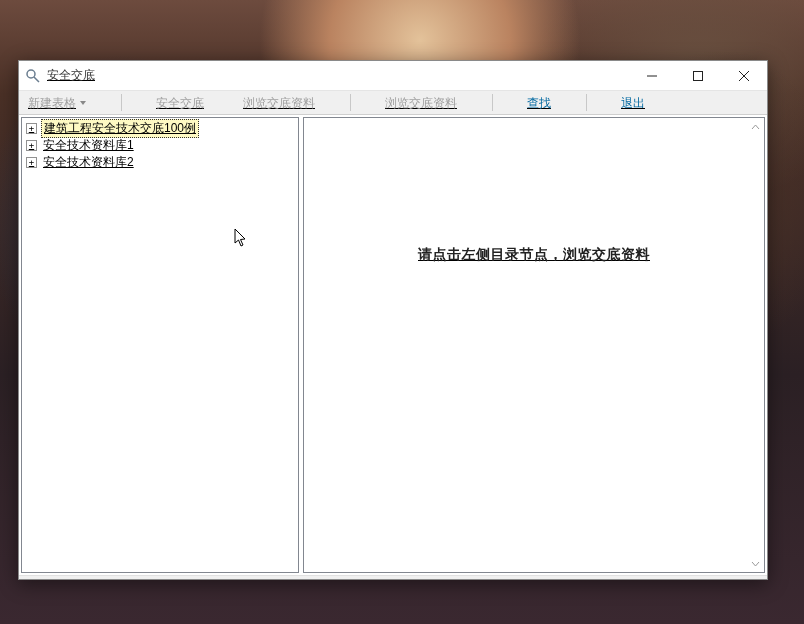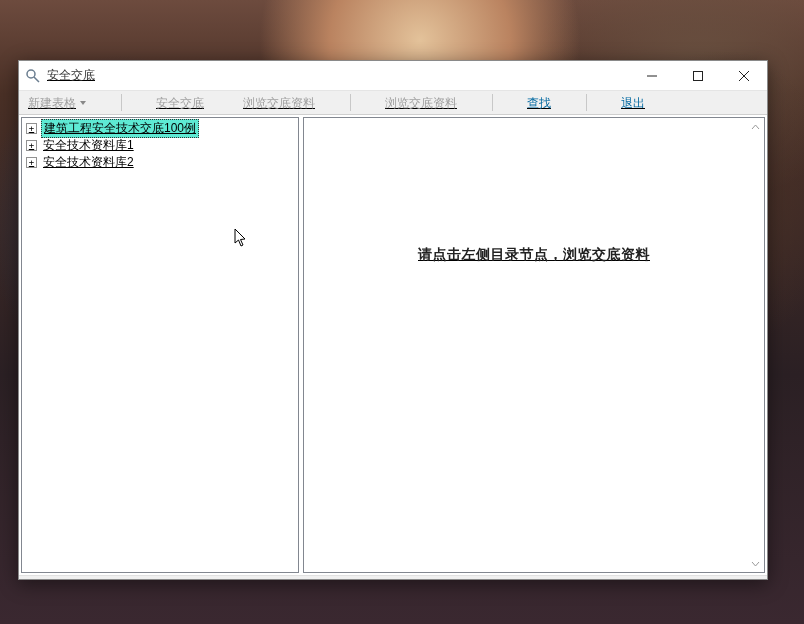--- a/index.html
+++ b/index.html
@@ -125,21 +125,21 @@
     color: #000;
     font-family: monospace;
   }
   .tree-label {
     padding: 0 2px;
     font-size: 12px;
     color: #000;
   }
   .tree-label.selected {
     border: 1px dotted #333;
-    background: #5eead4;
+    background: #fef9c3;
   }
   .content-panel {
     flex: 1;
     border: 1px solid #828790;
     background: #fff;
     display: flex;
     align-items: flex-start;
     justify-content: center;
     position: relative;
   }

